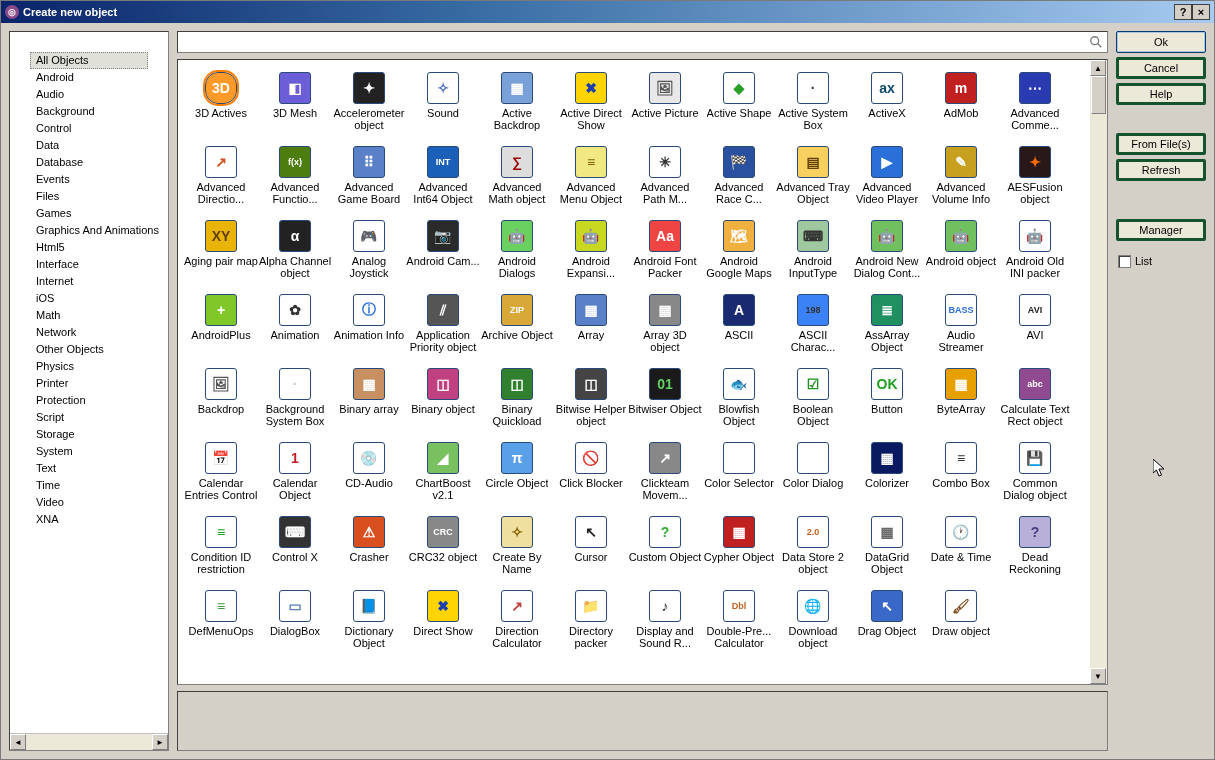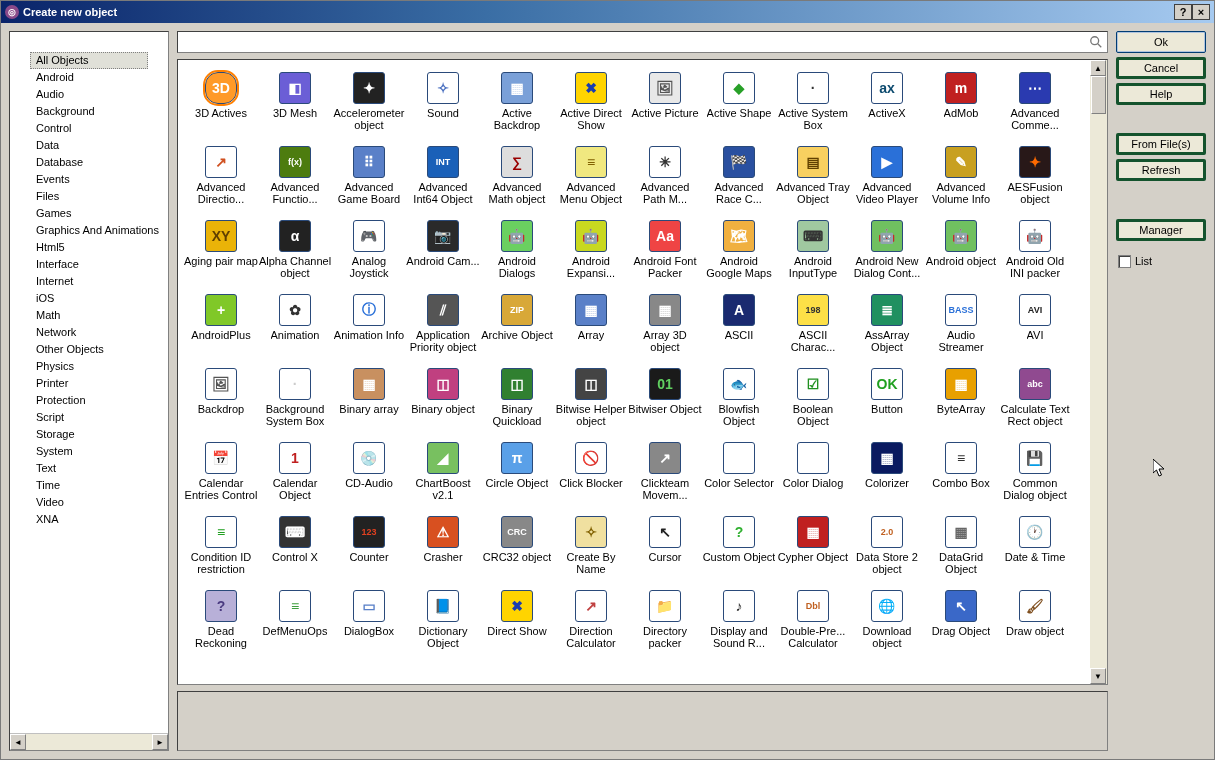--- a/index.html
+++ b/index.html
@@ -332,21 +332,21 @@
             </div>
             <div class="obj-item">
               <div class="obj-icon" style="background: rgb(136, 136, 136); font-size: 14px;">▦</div>
               <div class="obj-label">Array 3D object</div>
             </div>
             <div class="obj-item">
               <div class="obj-icon" style="background: rgb(26, 42, 112); font-size: 14px;">A</div>
               <div class="obj-label">ASCII</div>
             </div>
             <div class="obj-item">
-              <div class="obj-icon" style="background: #fde047; color: rgb(51, 51, 51); font-size: 9px;">198</div>
+              <div class="obj-icon" style="background: #3b82f6; color: rgb(51, 51, 51); font-size: 9px;">198</div>
               <div class="obj-label">ASCII Charac...</div>
             </div>
             <div class="obj-item">
               <div class="obj-icon" style="background: rgb(32, 144, 96); font-size: 14px;">≣</div>
               <div class="obj-label">AssArray Object</div>
             </div>
             <div class="obj-item">
               <div class="obj-icon" style="background: rgb(255, 255, 255); color: rgb(42, 112, 216); font-size: 9px;">BASS</div>
               <div class="obj-label">Audio Streamer</div>
             </div>
@@ -450,24 +450,20 @@
               <div class="obj-icon" style="background: rgb(255, 255, 255); color: rgb(42, 80, 160); font-size: 14px;">💾</div>
               <div class="obj-label">Common Dialog object</div>
             </div>
             <div class="obj-item">
               <div class="obj-icon" style="background: rgb(255, 255, 255); color: rgb(32, 160, 32); font-size: 14px;">≡</div>
               <div class="obj-label">Condition ID restriction</div>
             </div>
             <div class="obj-item">
               <div class="obj-icon" style="background: rgb(51, 51, 51); font-size: 14px;">⌨</div>
               <div class="obj-label">Control X</div>
-            </div>
-            <div class="obj-item">
-              <div class="obj-icon" style="background: rgb(34, 34, 34); color: rgb(224, 64, 32); font-size: 9px;">123</div>
-              <div class="obj-label">Counter</div>
             </div>
             <div class="obj-item">
               <div class="obj-icon" style="background: rgb(216, 80, 32); font-size: 14px;">⚠</div>
               <div class="obj-label">Crasher</div>
             </div>
             <div class="obj-item">
               <div class="obj-icon" style="background: rgb(136, 136, 136); font-size: 9px;">CRC</div>
               <div class="obj-label">CRC32 object</div>
             </div>
             <div class="obj-item">

